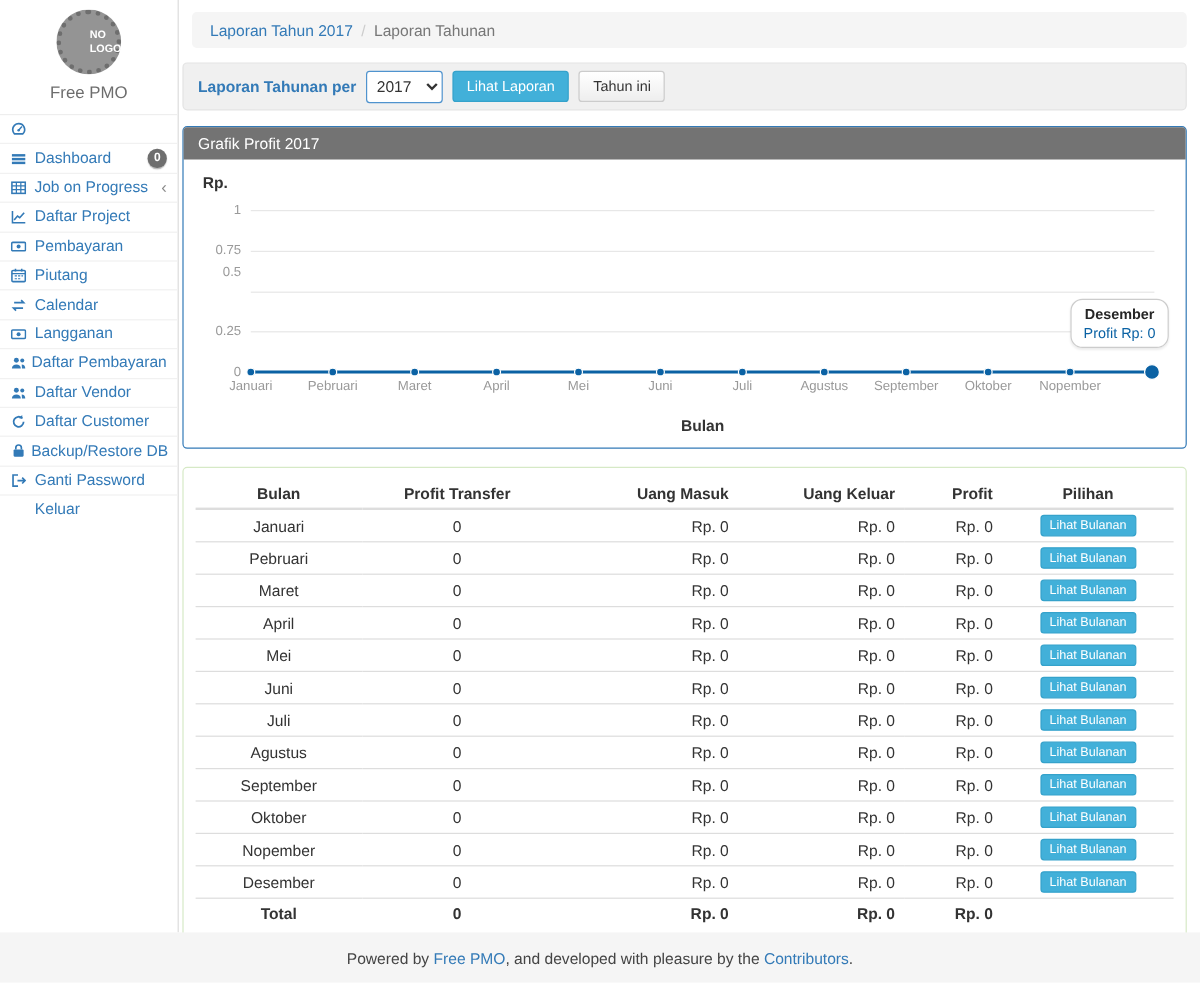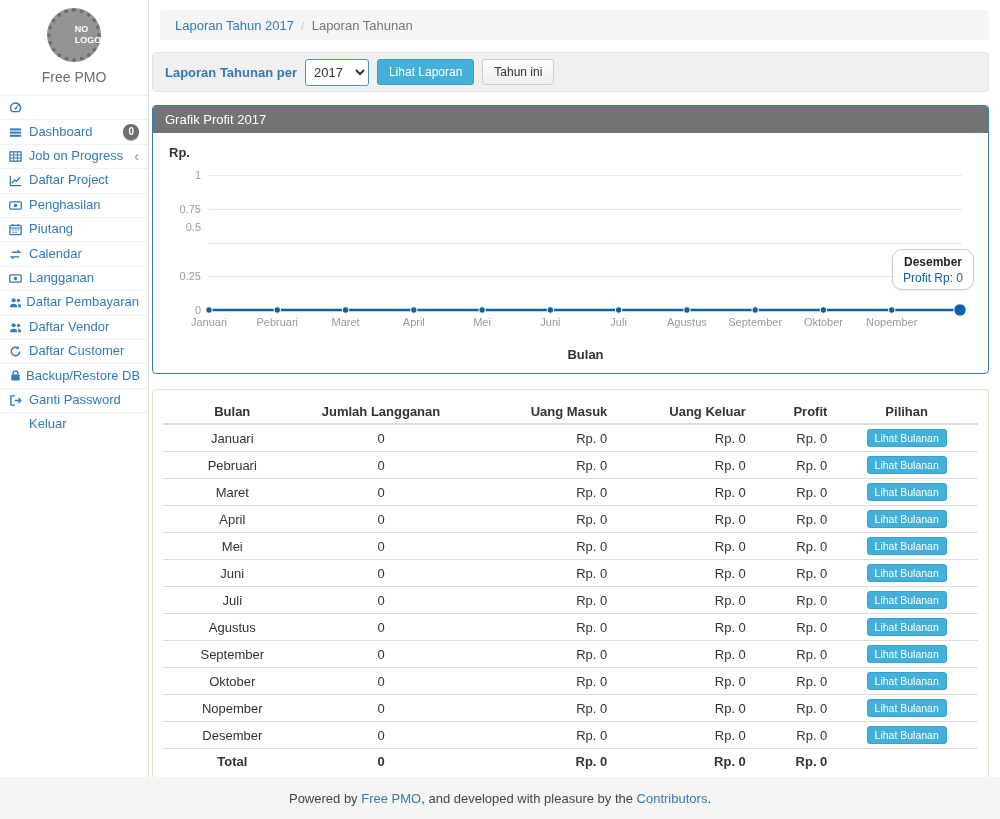--- a/index.html
+++ b/index.html
@@ -149,21 +149,21 @@
           <span class="lbl">Daftar Project</span>
           <span class="side-chevron">‹</span>
         </div>
         <div class="side-item">
           <span class="icon">
             <svg viewBox="0 0 14 14">
               <path d="M1.5 2v10.5H13" fill="none" stroke="currentColor" stroke-width="1.4"></path>
               <path d="M3 10l3-3.5 2 1.5 4-4.5" fill="none" stroke="currentColor" stroke-width="1.5"></path>
             </svg>
           </span>
-          <span class="lbl">Penghasilan</span>
+          <span class="lbl">Pembayaran</span>
         </div>
         <div class="side-item">
           <span class="icon">
             <svg viewBox="0 0 14 14">
               <rect x="0.8" y="3.2" width="12.4" height="7.6" rx="1" fill="none" stroke="currentColor" stroke-width="1.4"></rect>
               <circle cx="7" cy="7" r="1.8" fill="currentColor"></circle>
             </svg>
           </span>
           <span class="lbl">Piutang</span>
         </div>
@@ -313,21 +313,21 @@
         <div class="xaxis-title">Bulan</div>
       </div>
     </section>
 
     <section class="panel panel-success">
       <div class="panel-body">
         <table class="report" id="report-table">
             <thead>
               <tr>
                 <th class="al-c" style="width: 17%;">Bulan</th>
-                <th class="al-c" style="width: 19.5%;">Jumlah Langganan</th>
+                <th class="al-c" style="width: 19.5%;">Profit Transfer</th>
                 <th class="al-r" style="width: 19%;">Uang Masuk</th>
                 <th class="al-r" style="width: 17%;">Uang Keluar</th>
                 <th class="al-r" style="width: 10%;">Profit</th>
                 <th class="al-c" style="width: 17.5%;">Pilihan</th>
               </tr>
             </thead>
             <tbody>
               <tr>
                 <td class="al-c">Januari</td>
                 <td class="al-c">0</td>

